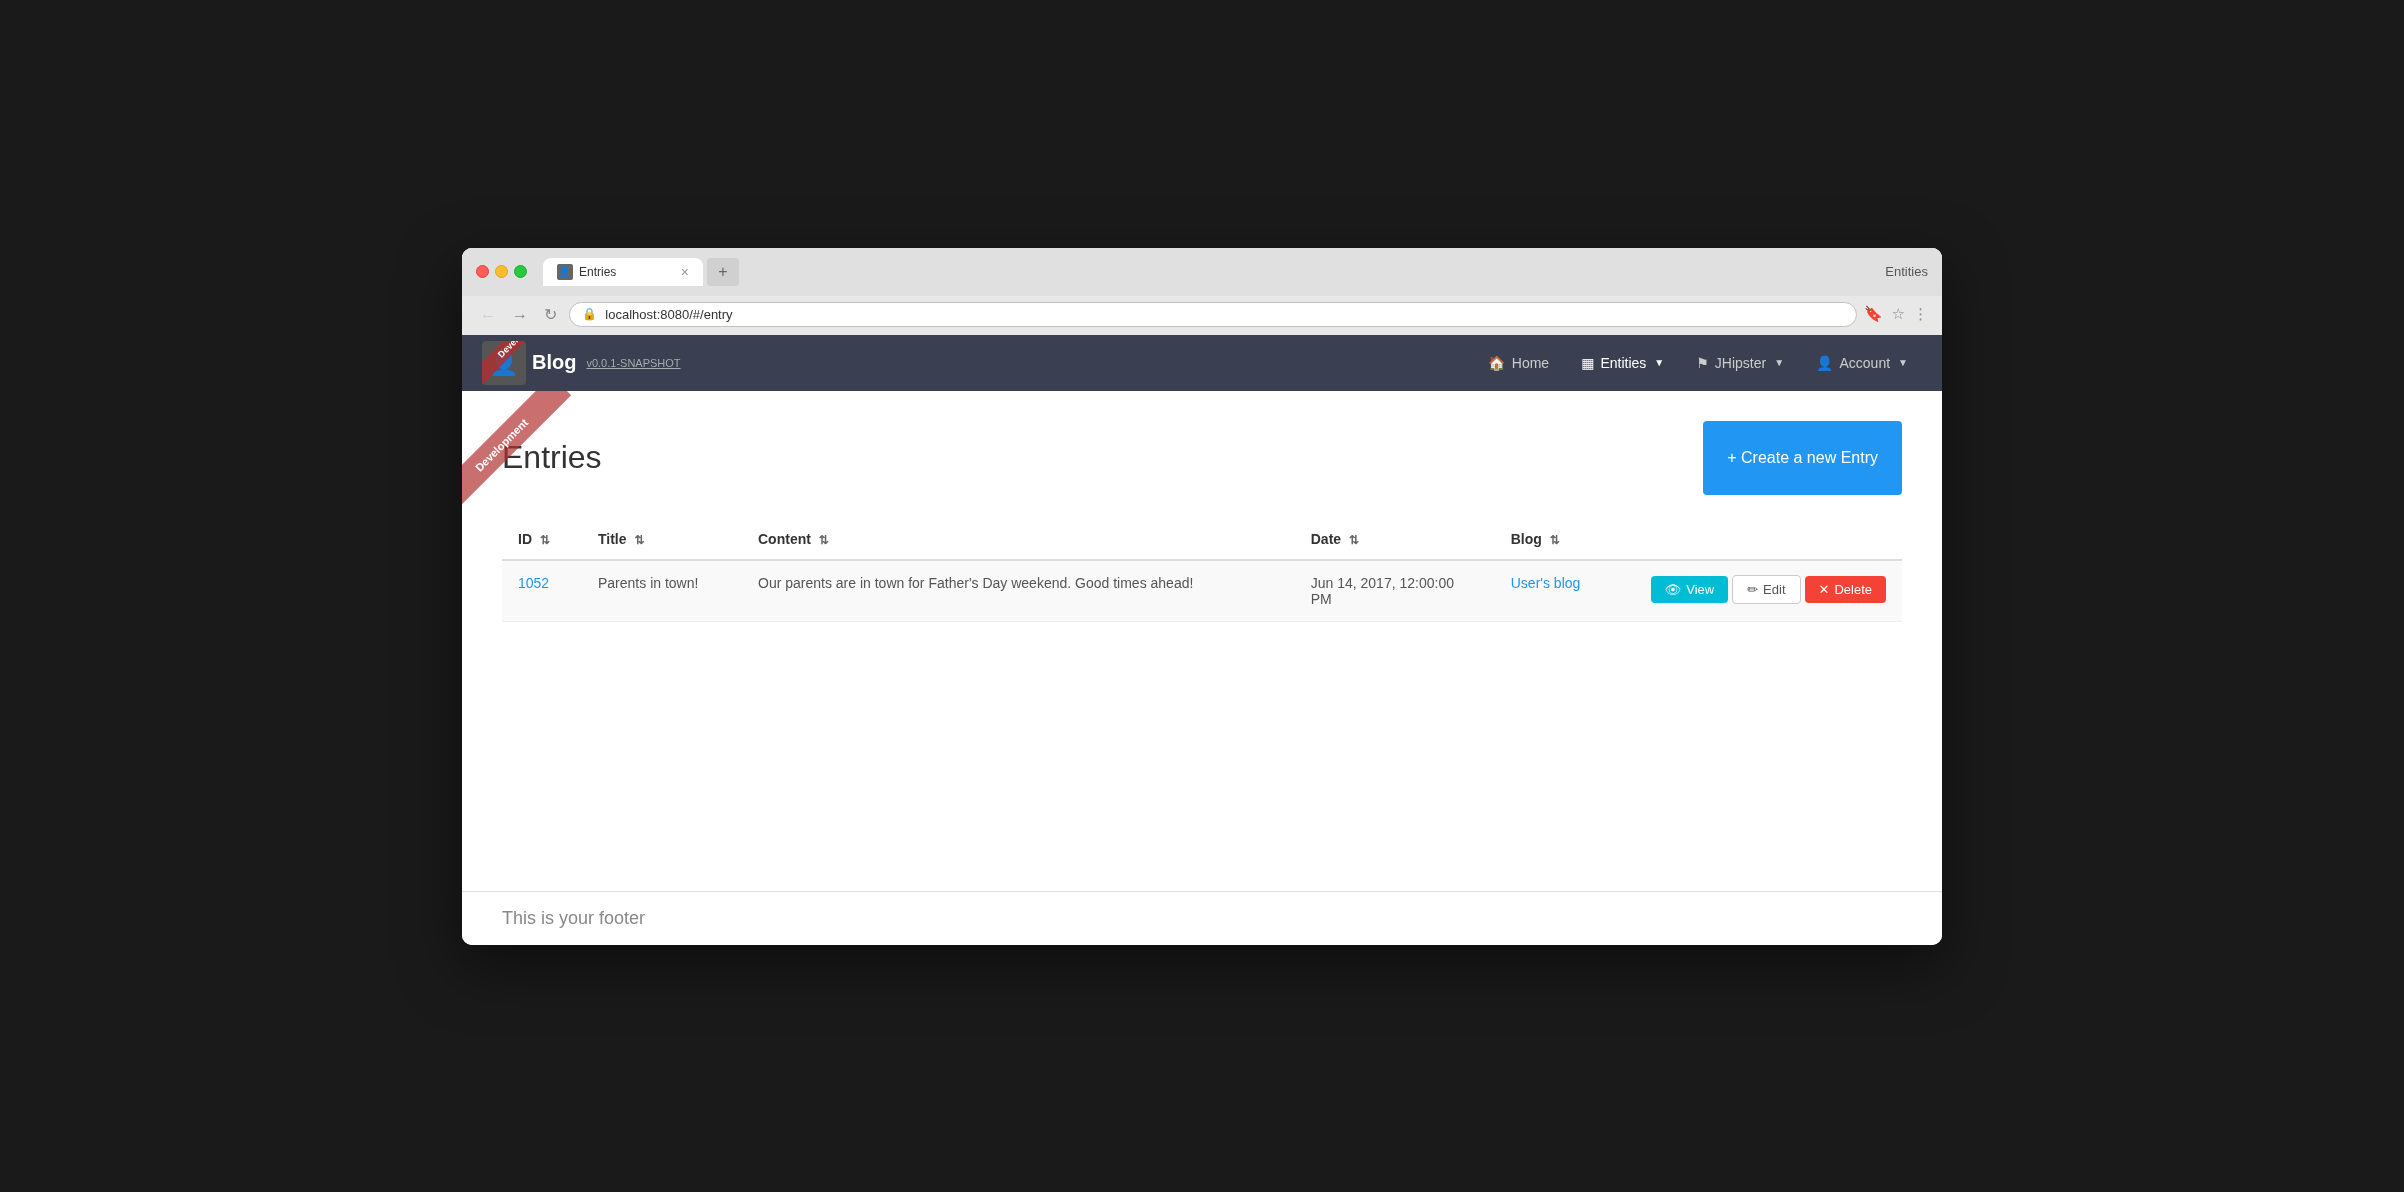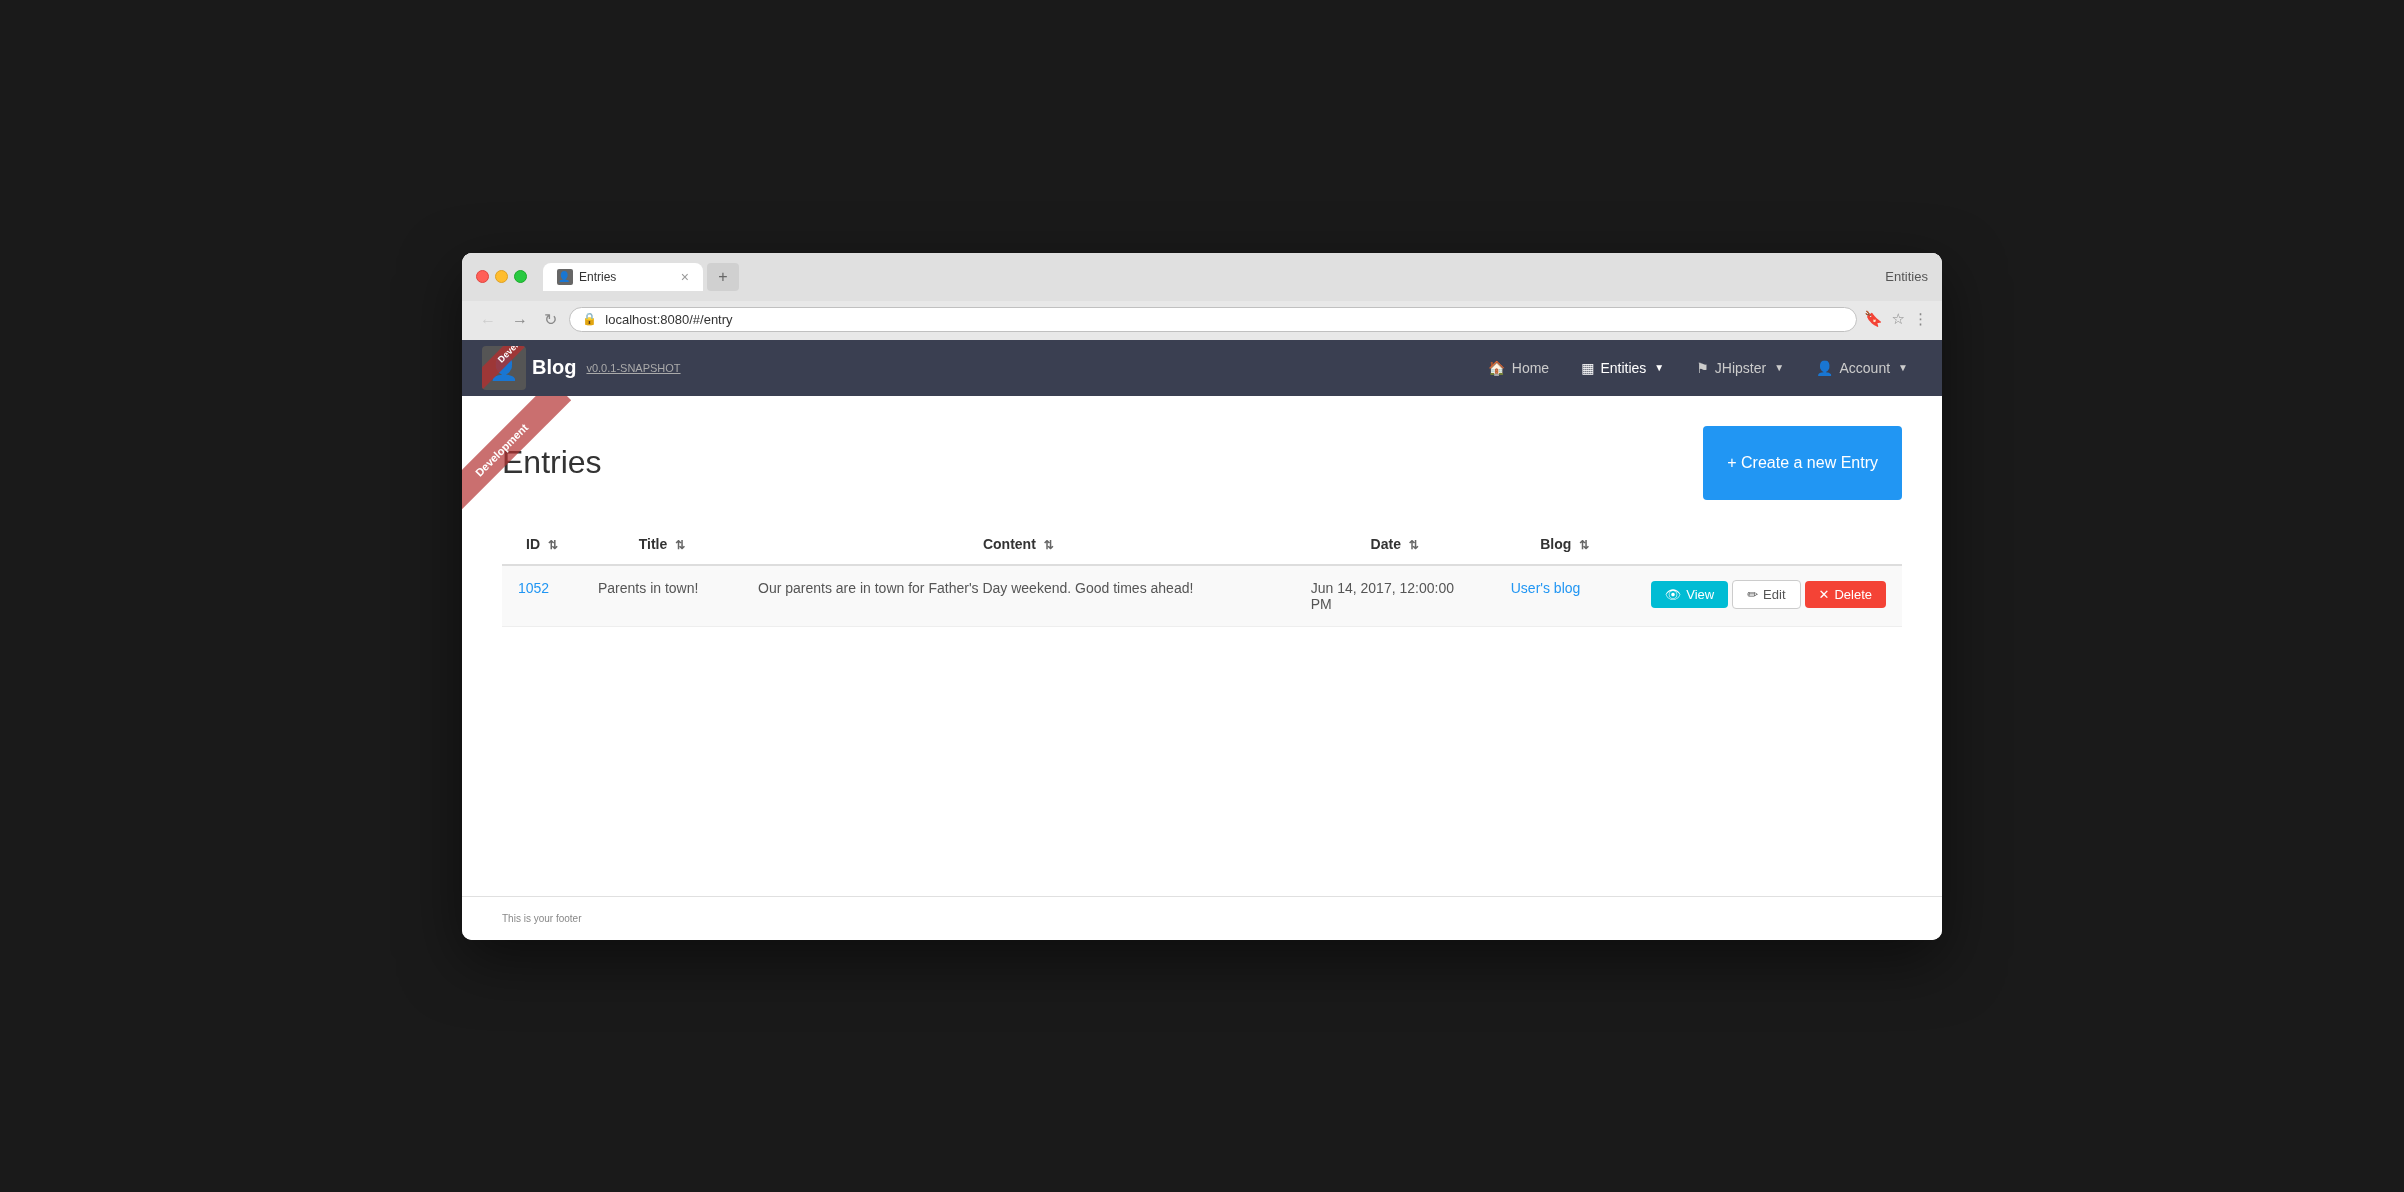--- a/index.html
+++ b/index.html
@@ -318,21 +318,21 @@
       font-size: 16px;
     }
 
     
     .data-table {
       width: 100%;
       border-collapse: collapse;
     }
 
     .data-table th {
-      text-align: center;
+      text-align: left;
       padding: 12px 16px;
       font-weight: 700;
       font-size: 14px;
       color: #333;
       border-bottom: 2px solid #ddd;
       white-space: nowrap;
     }
 
     .sort-icon {
       display: inline-block;
@@ -410,21 +410,21 @@
       font-size: 13px;
       display: flex;
       align-items: center;
       gap: 5px;
     }
 
     
     .app-footer {
       padding: 16px 40px;
       border-top: 1px solid #e0e0e0;
-      font-size: 10px;
+      font-size: 18px;
       color: #888;
     }
 
     .col-id { width: 80px; }
     .col-title { width: 160px; }
     .col-content { width: auto; }
     .col-date { width: 200px; }
     .col-blog { width: 140px; }
     .col-actions { width: 260px; }
   </style>

